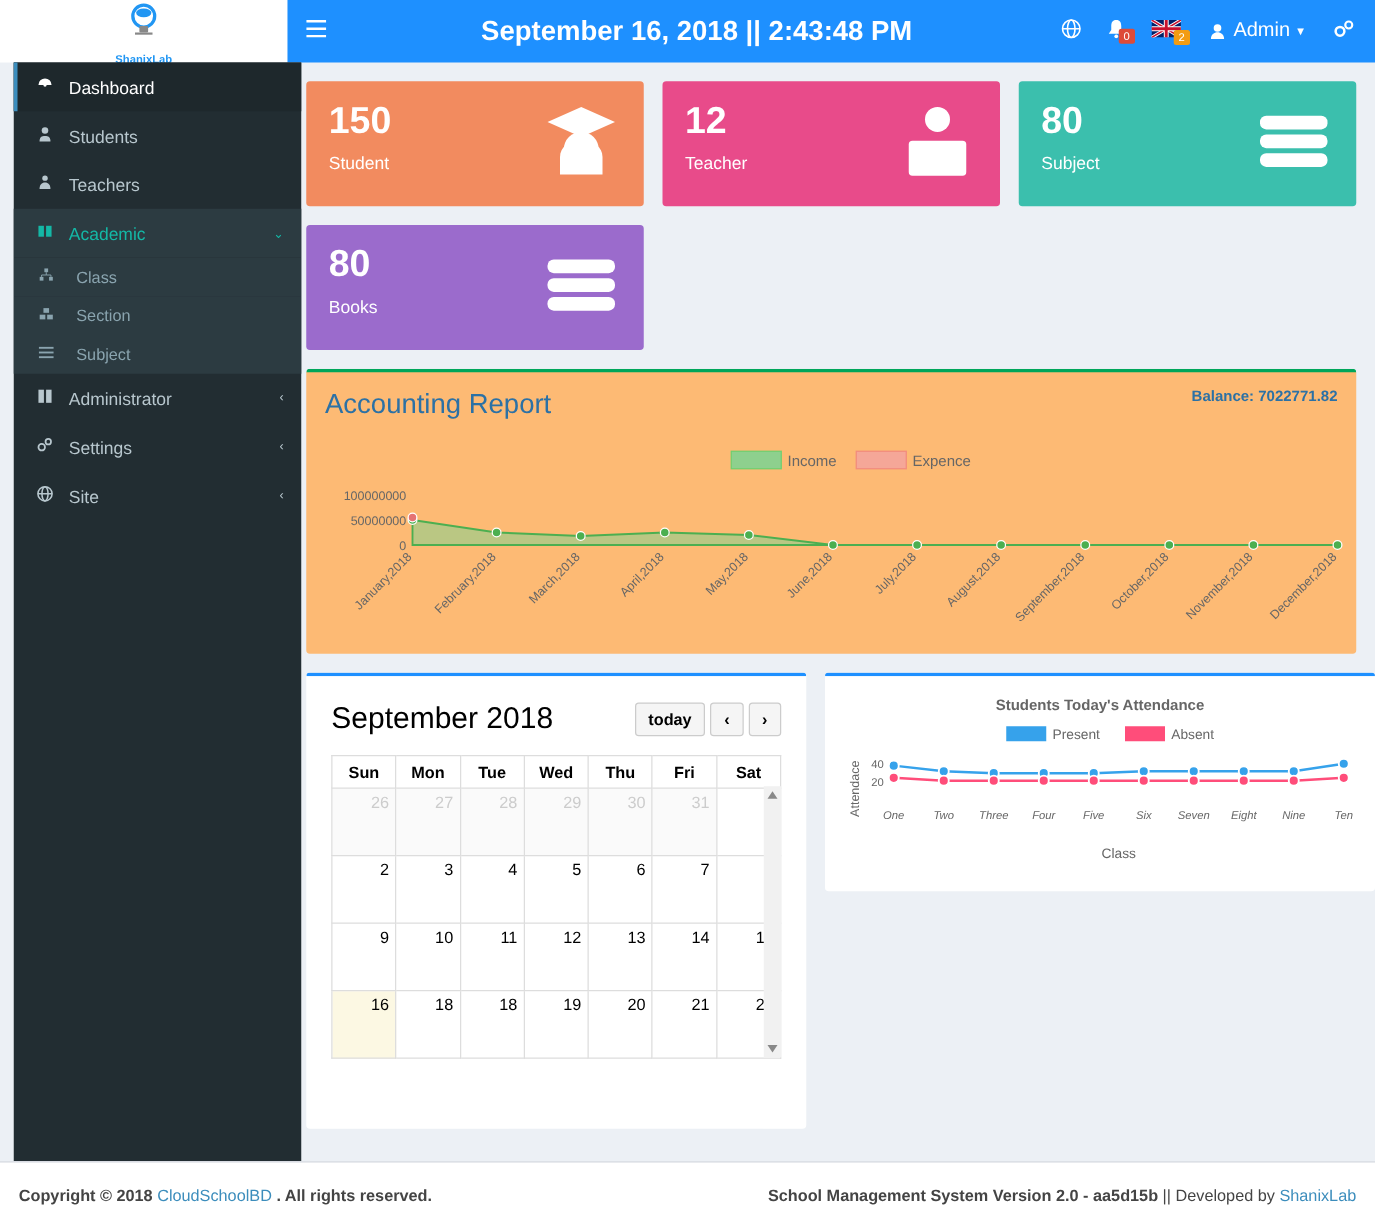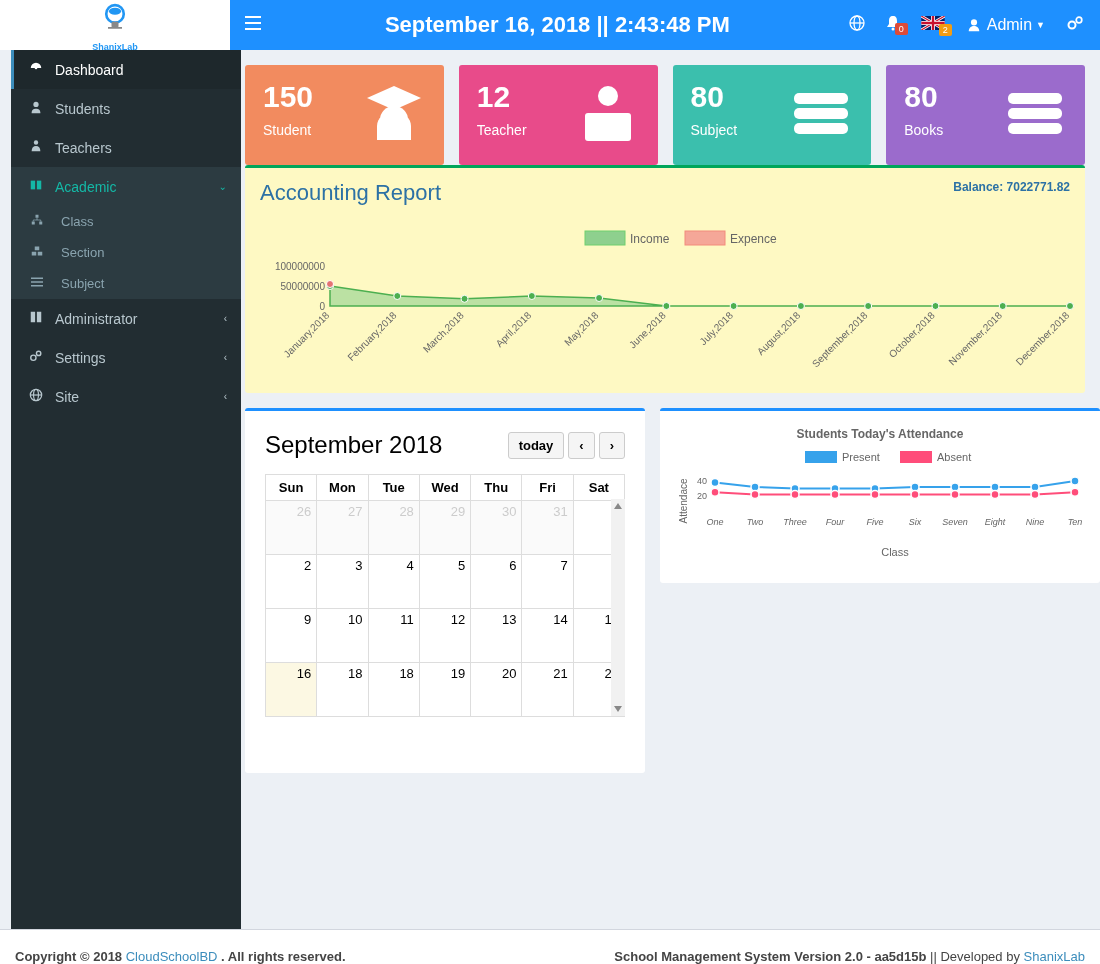--- a/index.html
+++ b/index.html
@@ -15,30 +15,30 @@
 .badge.y { background: #f39c12; }
 .sidebar { position: absolute; top: 50px; left: 0; width: 230px; bottom: 35px; background: #222d32; color: #b8c7ce; margin-left: 11px; }
 .sidebar-item { display: flex; align-items: center; padding: 11px 14px; cursor: pointer; color: #b8c7ce; font-size: 14px; }
 .sidebar-item.active { background: #1e282c; color: #fff; border-left: 3px solid #3c8dbc; padding-left: 11px; }
 .sidebar-item .icon { width: 22px; margin-right: 8px; text-align: center; }
 .sidebar-item .chev { margin-left: auto; font-size: 10px; }
 .sub-item { background: #2c3b41; padding: 8px 14px 8px 20px; display: flex; align-items: center; font-size: 13px; color: #8aa4af; cursor: pointer; }
 .sub-item .icon { width: 22px; margin-right: 8px; }
 .expanded { background: #2c3b41; color: #14b8a6; }
 .content { position: absolute; top: 50px; left: 230px; right: 0; bottom: 35px; padding: 15px; overflow: hidden; }
-.cards { display: grid; grid-template-columns: 1fr 1fr 1fr 1fr; gap: 15px; }
+.cards { display: grid; grid-template-columns: 1fr 1fr 1fr; gap: 15px; margin-bottom: 15px; }
 .card { color: #fff; border-radius: 3px; padding: 15px 18px; position: relative; height: 100px; }
 .card .num { font-size: 30px; font-weight: bold; }
 .card .lbl { font-size: 14px; margin-top: 8px; }
 .card .ic { position: absolute; right: 15px; top: 50%; transform: translateY(-50%); }
 .c1 { background: #f28b5f; }
 .c2 { background: #e84b8a; }
 .c3 { background: #3bbfad; }
 .c4 { background: #9b6bcc; }
-.panel { background: #fef9c3; border-radius: 3px; margin-bottom: 15px; }
+.panel { background: #fdba74; border-radius: 3px; margin-bottom: 15px; }
 .panel.bt { border-top: 3px solid #00a65a; }
 .panel.btb { border-top: 3px solid #1e90ff; }
 .acc { padding: 12px 15px; }
 .acc-head { display: flex; justify-content: space-between; color: #2c71a5; }
 .acc-title { font-size: 22px; font-weight: normal; }
 .acc-bal { font-size: 12px; font-weight: bold; }
 .bottom-row { display: grid; grid-template-columns: 400px 1fr; gap: 15px; }
 .cal-panel { background: #fff; border-radius: 3px; padding: 20px; height: 365px; overflow: hidden; position: relative; }
 .cal-head { display: flex; align-items: center; margin-bottom: 15px; }
 .cal-title { font-size: 24px; flex: 1; }

